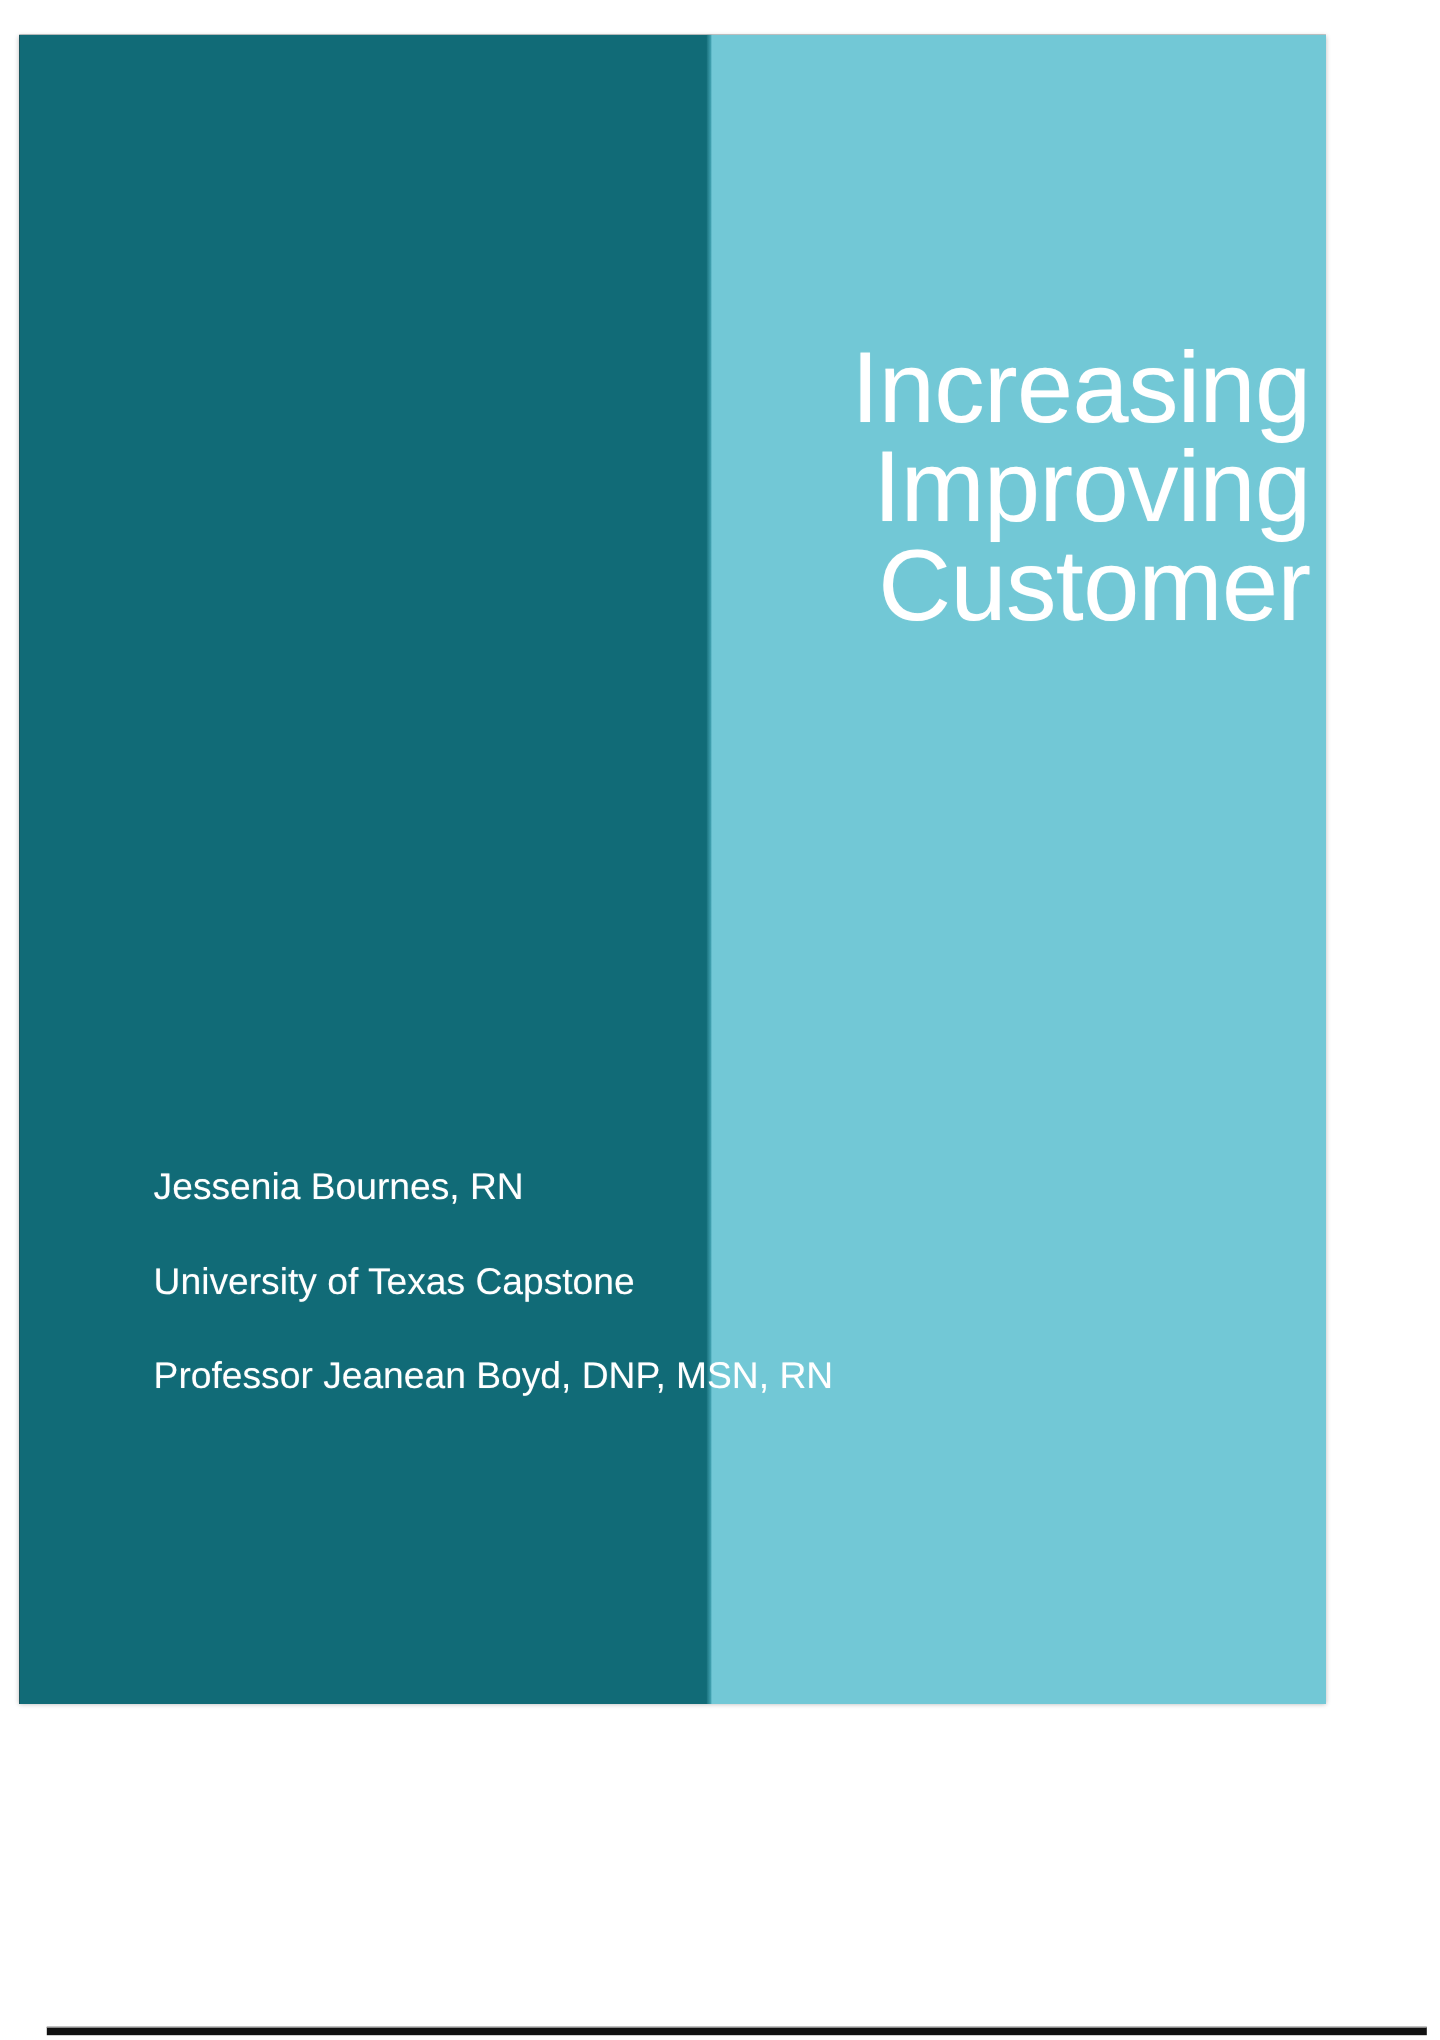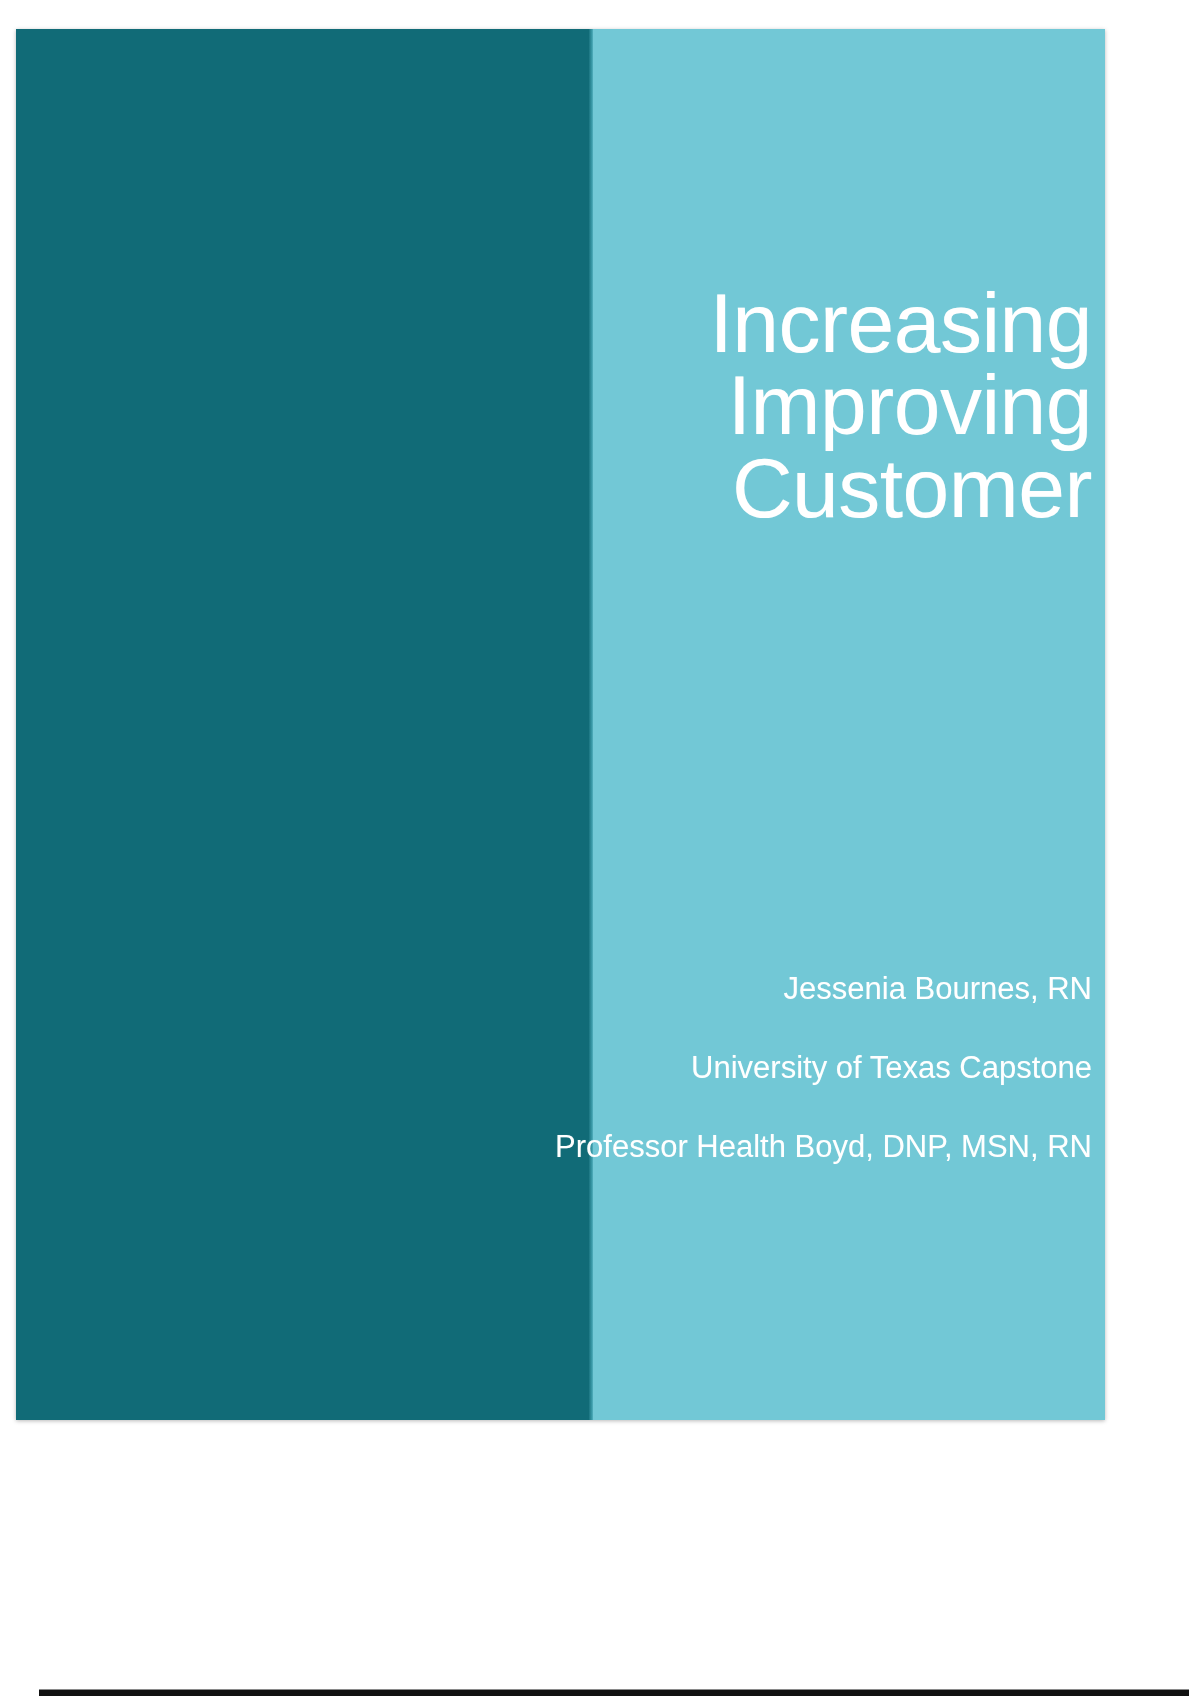--- a/index.html
+++ b/index.html
@@ -78,24 +78,23 @@
     font-size: 84px;
     line-height: 0.98em;
     font-weight: 300;
     letter-spacing: -0.5px;
     white-space: nowrap;
     text-shadow: 0 0 1px rgba(255,255,255,0.35);
   }
 
   #author-block {
     position: absolute;
-    left: 100px;
+    left: 112px;
     top: 920px;
     width: 976px;
-    text-align: right;
     color: #ffffff;
   }
   .author-line {
     font-size: 31px;
     line-height: 2.55em;
     font-weight: 400;
     white-space: nowrap;
     text-shadow: 0 0 1px rgba(255,255,255,0.3);
   }
 
@@ -123,20 +122,20 @@
 
     <div id="title-block">
       <div class="title-line">Increasing</div>
       <div class="title-line">Improving</div>
       <div class="title-line">Customer</div>
     </div>
 
     <div id="author-block">
       <div class="author-line">Jessenia Bournes, RN</div>
       <div class="author-line">University of Texas Capstone</div>
-      <div class="author-line">Professor Health Boyd, DNP, MSN, RN</div>
+      <div class="author-line">Professor Jeanean Boyd, DNP, MSN, RN</div>
     </div>
 
   </div>
 
   <div id="footer-rule"></div>
 
 </div>
 
 </body></html>

